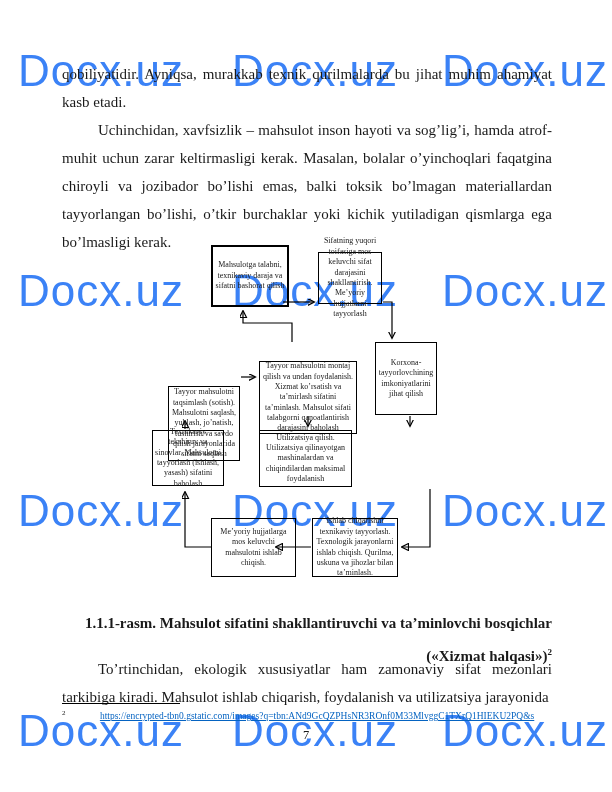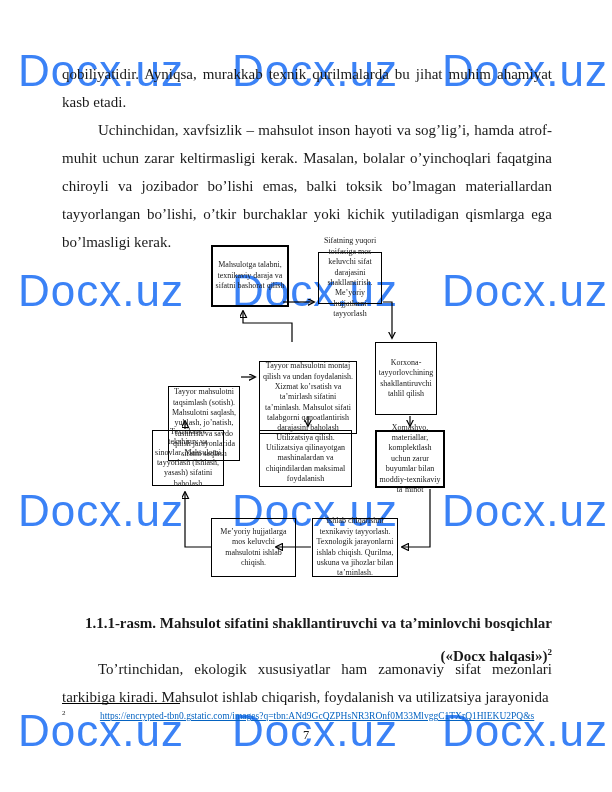--- a/index.html
+++ b/index.html
@@ -111,31 +111,30 @@
         <path d="M410,176 L410,186" marker-end="url(#arr)"></path>
         <path d="M430,249 L430,307 L402,307" marker-end="url(#arr)"></path>
         <path d="M311,307 L276,307" marker-end="url(#arr)"></path>
         <path d="M211,307 L185,307 L185,252" marker-end="url(#arr)"></path>
       </svg>
 
       <div class="node node-a">Mahsulotga talabni, texnikaviy daraja va sifatni bashorat qilish</div>
       <div class="node node-b">Sifatning yuqori toifasiga mos keluvchi sifat darajasini shakllantirish. Me’yoriy hujjatlarni tayyorlash</div>
       <div class="node node-c">Tayyor mahsulotni taqsimlash (sotish). Mahsulotni saqlash, yuklash, jo’natish, tushirish va savdo qilish jarayonlarida sifatni saqlash</div>
       <div class="node node-d">Tayyor mahsulotni montaj qilish va undan foydalanish. Xizmat ko’rsatish va ta’mirlash sifatini ta’minlash. Mahsulot sifati talabgorni qanoatlantirish darajasini baholash</div>
-      <div class="node node-e">Korxona-tayyorlovchining shakllantiruvchi tahlil qilish</div>
+      <div class="node node-e">Korxona-tayyorlovchining imkoniyatlarini jihat qilish</div>
       <div class="node node-f">Texnikaviy tekshiruv va sinovlar. Mahsulotni tayyorlash (ishlash, yasash) sifatini baholash</div>
       <div class="node node-g">Utilizatsiya qilish. Utilizatsiya qilinayotgan mashinalardan va chiqindilardan maksimal foydalanish</div>
-      <div class="node node-h">Xomashyo, materiallar, komplektlash uchun zarur buyumlar bilan moddiy-texnikaviy ta’minot</div>
       <div class="node node-i">Me’yoriy hujjatlarga mos keluvchi mahsulotni ishlab chiqish.</div>
       <div class="node node-j">Ishlab chiqarishni texnikaviy tayyorlash. Texnologik jarayonlarni ishlab chiqish. Qurilma, uskuna va jihozlar bilan ta’minlash.</div>
     </div>
 
     <div class="caption">
       <div>1.1.1-rasm. Mahsulot sifatini shakllantiruvchi va ta’minlovchi bosqichlar</div>
-      <div><span>(«Docx halqasi»)</span><sup>2</sup></div>
+      <div><span>(«Xizmat halqasi»)</span><sup>2</sup></div>
     </div>
 
     <p class="para3">To’rtinchidan, ekologik xususiyatlar ham zamonaviy sifat mezonlari tarkibiga kiradi. Mahsulot ishlab chiqarish, foydalanish va utilizatsiya jarayonida</p>
 
     <div class="footnote-rule"></div>
     <div class="footnote">
       <sup>2</sup>
       <a class="link">https://encrypted-tbn0.gstatic.com/images?q=tbn:ANd9GcQZPHsNR3ROnf0M33MlvggC1TXrQ1HIEKU2PQ&amp;s</a>
     </div>
 

